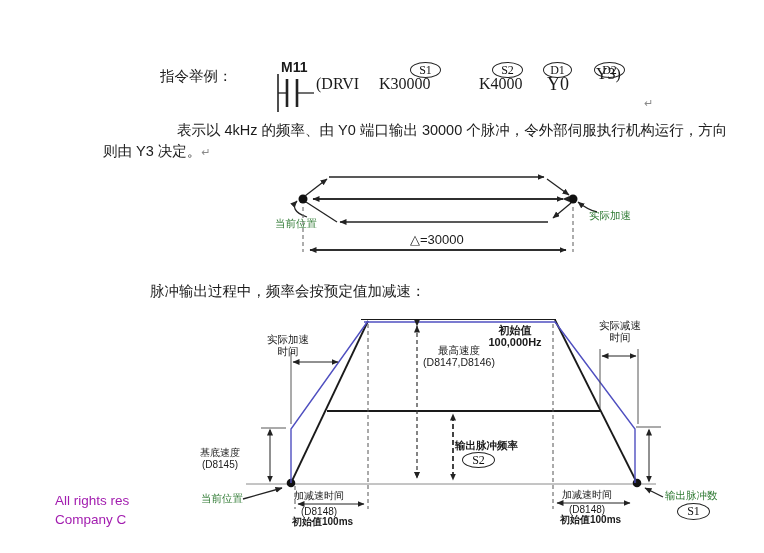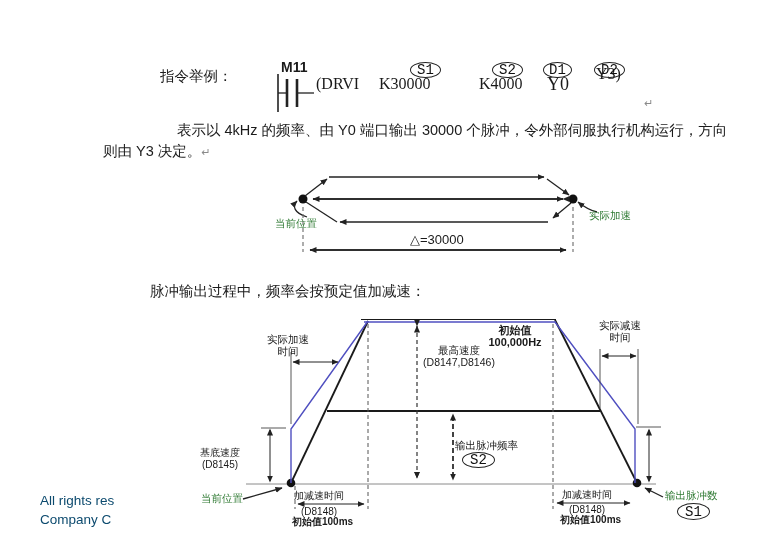--- a/index.html
+++ b/index.html
@@ -11,22 +11,22 @@
   svg.layer{position:absolute;left:0;top:0;z-index:1;}
   .lbl{position:absolute;z-index:2;font-size:10.5px;color:#1a1a1a;white-space:nowrap;line-height:12px;}
   .green{color:#2f7a33;}
   .ret{color:#8a8a8a;font-size:11px;}
   .serif{font-family:"Liberation Serif",serif;}
   .body-text{font-size:14.5px;color:#1b1b1b;}
   .center{text-align:center;}
   .bold{font-weight:bold;}
   .oval{position:absolute;z-index:2;border:1.2px solid #222;border-radius:50%;
         display:flex;align-items:center;justify-content:center;
-        font-family:Liberation Mono, monospace;font-size:14px;color:#111;background:transparent;text-align:right;}
-  .footer{position:absolute;left:40px;top:491px;z-index:2;font-size:13.5px;color:#0c4a6e;line-height:19px;}
+        font-family:Liberation Serif, serif;font-size:12px;color:#111;background:transparent;text-align:right;}
+  .footer{position:absolute;left:55px;top:491px;z-index:2;font-size:13.5px;color:#a21caf;line-height:19px;}
 </style>
 </head>
 <body>
 
 <div class="page">
 
 
   <svg class="layer" width="764" height="553" viewBox="0 0 764 553">
     <defs>
       <marker id="ah" markerUnits="userSpaceOnUse" markerWidth="8" markerHeight="7" refX="6.5" refY="3" orient="auto">
@@ -145,21 +145,21 @@
   <div class="lbl green" style="left:589px;top:209px;">实际加速</div>
   <div class="lbl" style="left:410px;top:234px;font-size:13px;">△=30000</div>
 
   <div class="lbl body-text" style="left:150px;top:285px;">脉冲输出过程中，频率会按预定值加减速：</div>
 
   <div class="lbl center" style="left:257px;top:333px;width:62px;"><span>实际加速</span><br><span>时间</span></div>
   <div class="lbl center" style="left:589px;top:319px;width:62px;"><span>实际减速</span><br><span>时间</span></div>
   <div class="lbl center" style="left:413px;top:344px;width:92px;"><span>最高速度</span><br><span>(D8147,D8146)</span></div>
   <div class="lbl center bold" style="left:472px;top:324px;width:86px;font-size:11px;"><span>初始值</span><br><span>100,000Hz</span></div>
   <div class="lbl center" style="left:196px;top:447px;width:48px;font-size:10px;"><span>基底速度</span><br><span>(D8145)</span></div>
-  <div class="lbl" style="left:455px;top:439px;">输出脉冲频率</div>
+  <div class="lbl" style="left:455px;top:439px;font-weight:bold;">输出脉冲频率</div>
   <div class="oval" style="left:462px;top:452px;width:31px;height:14px;">S2</div>
   <div class="lbl green" style="left:201px;top:492px;">当前位置</div>
   <div class="lbl" style="left:294px;top:490px;font-size:10px;">加减速时间</div>
   <div class="lbl" style="left:301px;top:506px;font-size:10px;">(D8148)</div>
   <div class="lbl bold" style="left:292px;top:516px;font-size:10px;">初始值100ms</div>
   <div class="lbl" style="left:562px;top:489px;font-size:10px;">加减速时间</div>
   <div class="lbl" style="left:569px;top:504px;font-size:10px;">(D8148)</div>
   <div class="lbl bold" style="left:560px;top:514px;font-size:10px;">初始值100ms</div>
   <div class="lbl green" style="left:665px;top:489px;">输出脉冲数</div>
   <div class="oval" style="left:677px;top:503px;width:31px;height:15px;">S1</div>

